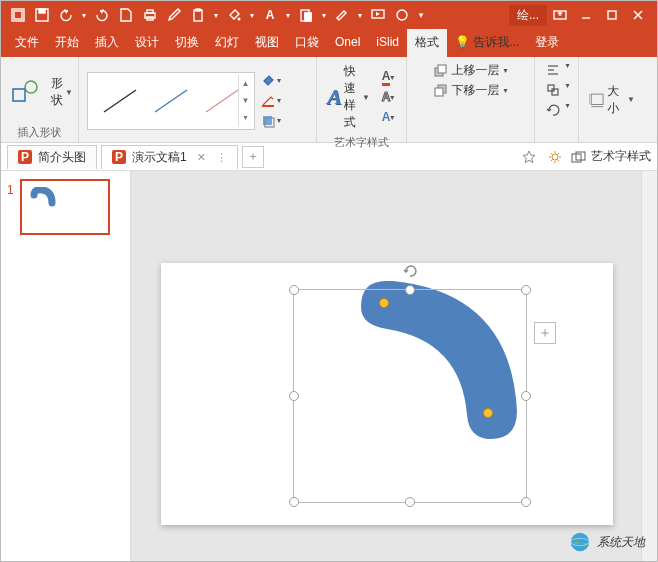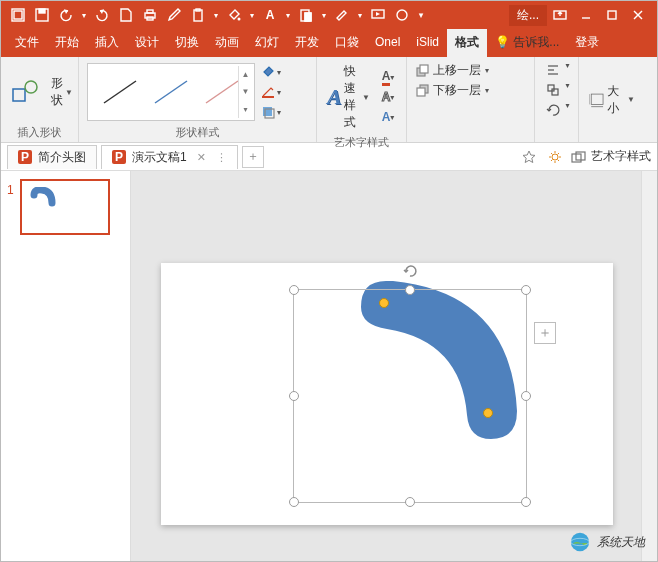--- a/index.html
+++ b/index.html
@@ -7,21 +7,21 @@
 .titlebar{height:28px;background:#d24625;display:flex;align-items:center;padding:0 6px;}
 .tb-left{display:flex;gap:2px;align-items:center;}
 .tb-btn{width:22px;height:22px;display:flex;align-items:center;justify-content:center;color:#fff;font-size:12px;cursor:pointer;}
 .tb-btn svg{stroke:#fff;fill:none;stroke-width:1.4;}
 .tb-spacer{flex:1;}
 .ctx-tab{background:#bf3b1c;color:#fff;padding:2px 8px;font-size:12px;}
 .win-btn{width:26px;height:22px;display:flex;align-items:center;justify-content:center;cursor:pointer;}
 .win-btn svg{stroke:#fff;fill:none;stroke-width:1.4;}
 .menubar{height:28px;background:#d24625;display:flex;padding:0 6px;}
 .mtab{padding:4px 8px;color:#fff;font-size:12px;cursor:pointer;line-height:18px;}
-.mtab.active{background:#f1f1f1;color:#333;font-weight:bold;}
+.mtab.active{background:#f1f1f1;color:#333;}
 .mtab.tell{color:#ffd6c9;}
 .ribbon{height:86px;background:#f1f1f1;border-bottom:1px solid #d4d4d4;display:flex;}
 .rgroup{border-right:1px solid #d9d9d9;padding:4px 8px 2px 8px;display:flex;flex-direction:column;justify-content:space-between;}
 .rgroup .glabel{text-align:center;color:#666;font-size:11px;padding-top:2px;}
 .gbody{flex:1;display:flex;align-items:center;gap:6px;}
 .bigbtn{display:flex;flex-direction:row;align-items:center;gap:2px;cursor:pointer;padding:2px;}
 .bigbtn .lbl{font-size:12px;color:#333;}
 .drop-arrow{font-size:8px;color:#555;}
 .gallery{width:168px;height:58px;border:1px solid #c9c9c9;background:#fff;display:flex;align-items:center;justify-content:space-around;padding:4px 6px;position:relative;}
 .gal-item{width:44px;height:40px;display:flex;align-items:center;justify-content:center;}
@@ -175,23 +175,22 @@
       </svg>
     </div>
 </div>
 
 <div class="menubar">
   <div class="mtab">文件</div>
   <div class="mtab">开始</div>
   <div class="mtab">插入</div>
   <div class="mtab">设计</div>
   <div class="mtab">切换</div>
-  <div class="mtab">动画</div>
   <div class="mtab">幻灯</div>
-  <div class="mtab">开发</div>
+  <div class="mtab">视图</div>
   <div class="mtab">口袋</div>
   <div class="mtab">Onel</div>
   <div class="mtab">iSlid</div>
   <div class="mtab active">格式</div>
   <div class="mtab tell">💡 <span>告诉我...</span></div>
   <div class="mtab">登录</div>
 </div>
 
 <div class="ribbon">
   <div class="rgroup" style="width:78px;">
@@ -250,21 +249,20 @@
           </div>
         <div class="mini-btn">
             <svg width="16" height="14" viewBox="0 0 16 14">
               <rect x="2" y="2" width="9" height="9" fill="#6fa8dc" stroke="none"></rect>
               <rect x="4" y="4" width="9" height="9" fill="none" stroke="#888"></rect>
             </svg>
             <span class="drop-arrow">▾</span>
           </div>
       </div>
     </div>
-    <div class="glabel">形状样式</div>
   </div>
 
   <div class="rgroup" style="width:90px;">
     <div class="gbody">
       <div class="bigbtn">
         <span style="font-family:serif;font-style:italic;font-size:22px;font-weight:bold;color:#4a7ebb;text-shadow:1px 1px 0 #2c5a94;">A</span>
         <span class="lbl">快速样式</span>
         <span class="drop-arrow">▼</span>
       </div>
       <div class="mini-col">
@@ -279,21 +277,21 @@
         <div class="mini-btn">
             <span style="font-weight:bold;color:#4a7ebb;">A</span>
             <span class="drop-arrow">▾</span>
           </div>
       </div>
     </div>
     <div class="glabel">艺术字样式</div>
   </div>
 
   <div class="rgroup" style="width:128px;">
-    <div class="gbody" style="flex-direction:column;align-items:flex-start;gap:2px;">
+    <div class="gbody" style="flex-direction:column;align-items:center;gap:2px;">
       <div class="cmd-row">
           <svg width="14" height="14" viewBox="0 0 14 14">
             <rect x="2" y="5" width="8" height="8" fill="#ccc" stroke="#888"></rect>
             <rect x="5" y="2" width="8" height="8" fill="#fff" stroke="#888"></rect>
           </svg>
           <span>上移一层</span> 
           <span class="drop-arrow">▾</span>
         </div>
       <div class="cmd-row">
           <svg width="14" height="14" viewBox="0 0 14 14">

